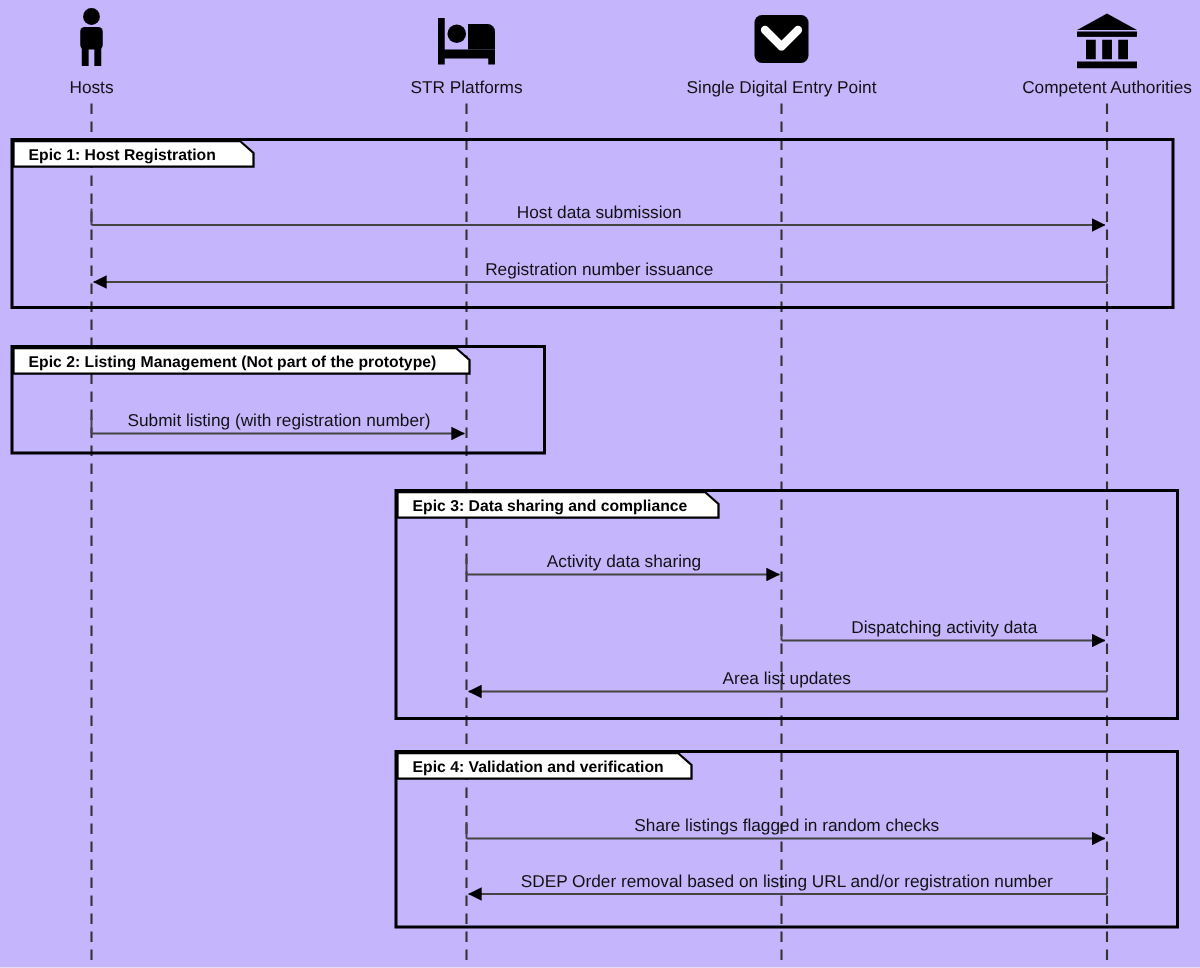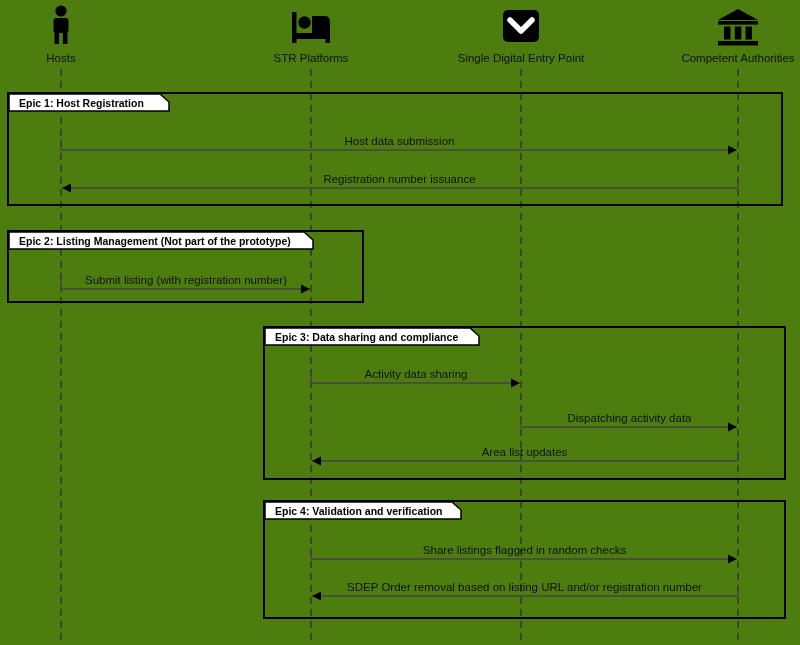--- a/index.html
+++ b/index.html
@@ -8,21 +8,21 @@
     background: #ffffff;
   }
   body {
     font-family: "Liberation Sans", sans-serif;
     color: #000000;
   }
   #diagram-root {
     position: relative;
     width: 800px;
     height: 645px;
-    background: #4d7c0f;
+    background: #c4b5fd;
     overflow: hidden;
   }
   svg#seq-svg {
     position: absolute;
     top: 0;
     left: 0;
     width: 800px;
     height: 645px;
     display: block;
   }

